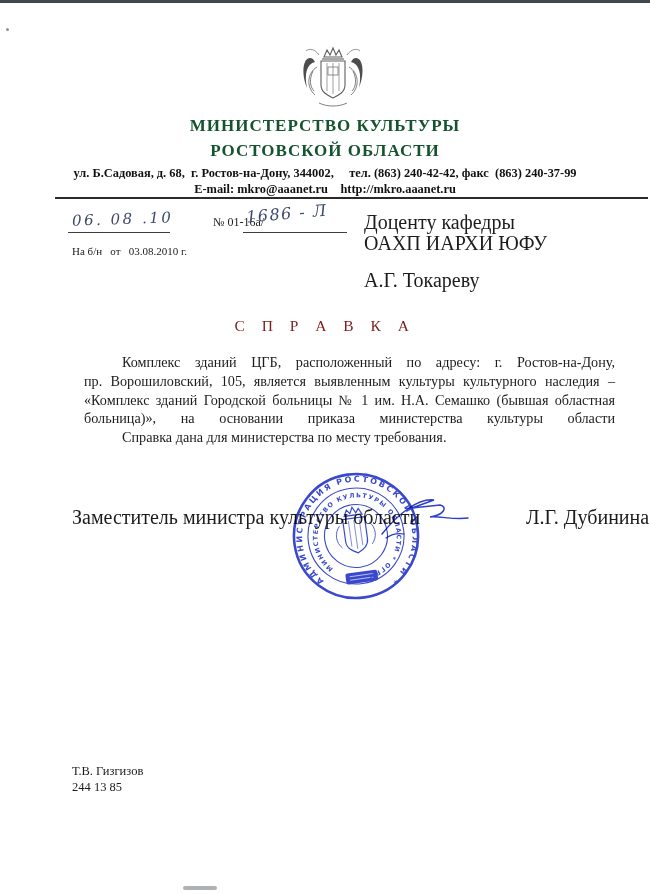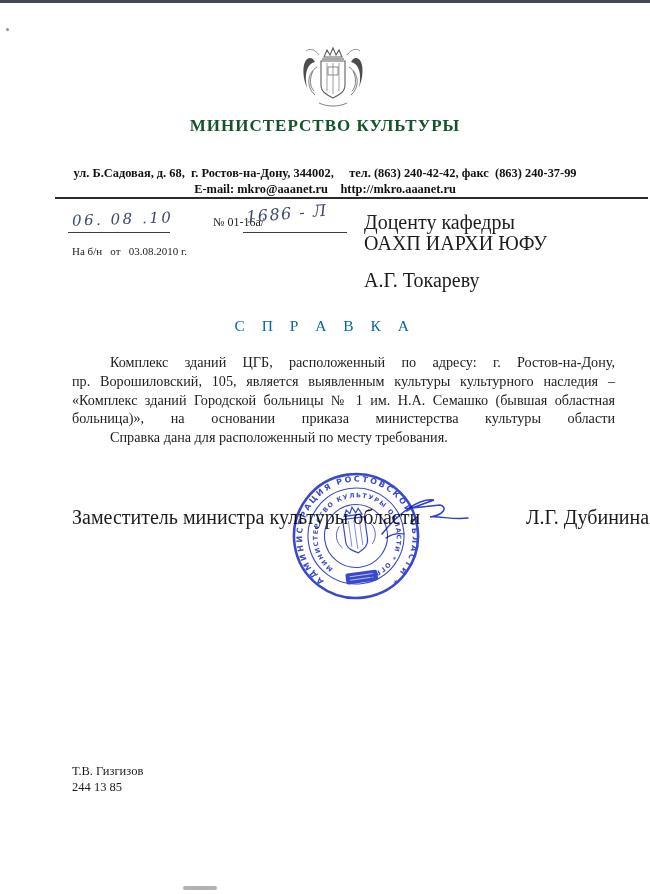--- a/index.html
+++ b/index.html
@@ -14,23 +14,23 @@
   .org-line{font-size:17px;font-weight:bold;letter-spacing:1px;color:#14532d;}
   .addr-line{font-size:12.4px;font-weight:bold;color:#111;}
   .rule{border-bottom:2.2px solid #2a2a2a;}
   .hand{font-family:"DejaVu Serif",serif;font-style:italic;color:#3e4a6d;}
   .hand-date{font-size:15px;letter-spacing:2.5px;transform:rotate(-2deg);}
   .hand-num{font-size:16px;letter-spacing:1.5px;transform:rotate(-5deg);}
   .form-underline{border-bottom:1.3px solid #3d3d3d;height:1px;}
   .ref-printed{font-size:12px;margin-left:37px;}
   .reply-line{font-size:11px;}
   .addressee div{font-size:20px;line-height:21px;}
-  .doc-title{font-size:15.5px;letter-spacing:6.5px;color:#0369a1;}
+  .doc-title{font-size:15.5px;letter-spacing:6.5px;color:#7f1d1d;}
   .body-text{width:543px;font-size:14.2px;}
-  .body-text .ln{height:18.8px;line-height:18.8px;}
+  .body-text .ln{height:18.8px;line-height:18.8px;margin-left:12px;}
   .just{text-align:justify;text-align-last:justify;}
   .ind{padding-left:38px;}
   .sig-title{font-size:20px;text-align:right;}
   .sig-name{font-size:20px;}
   .footer-text{font-size:12.5px;line-height:16px;}
   .stamp-wrap{mix-blend-mode:multiply;opacity:0.93;}
   .sig-wrap{mix-blend-mode:multiply;}
   .speck{background:#8d9296;border-radius:2px;}
 </style>
 </head>
@@ -63,20 +63,21 @@
         <path d="M -20,-22 C -29,-27 -33,-10 -26,7 C -29,-8 -26,-17 -18,-19 Z"></path>
         <path d="M 20,-22 C 29,-27 33,-10 26,7 C 29,-8 26,-17 18,-19 Z"></path>
       </g>
       <g stroke="#6a6a6a" fill="none" stroke-width="0.7">
         <path d="M -14,-26 C -18,-32 -24,-33 -27,-30 M 14,-26 C 18,-32 24,-33 27,-30"></path>
       </g>
     </svg>
   </div>
 
   <div class="abs center org-line" style="top:116px;">МИНИСТЕРСТВО КУЛЬТУРЫ</div>
+  <div class="abs center org-line" style="top:141px;">РОСТОВСКОЙ ОБЛАСТИ</div>
 
   <div class="abs center addr-line pre" style="top:166px;">ул. Б.Садовая, д. 68,  г. Ростов-на-Дону, 344002,     тел. (863) 240-42-42, факс  (863) 240-37-99</div>
   <div class="abs center addr-line pre" style="top:182px;">E-mail: mkro@aaanet.ru    http://mkro.aaanet.ru</div>
   <div class="abs rule" style="left:55px;right:2px;top:195px;height:2px;"></div>
 
   <div class="abs hand hand-date" style="left:72px;top:210px;">06. 08 .10</div>
   <div class="abs form-underline" style="left:68px;top:231px;width:102px;"></div>
   <div class="abs ref-printed" style="left:176px;top:215px;">№ 01-16а/</div>
   <div class="abs hand hand-num" style="left:246px;top:204px;">1686 - Л</div>
   <div class="abs form-underline" style="left:243px;top:231px;width:104px;"></div>
@@ -89,21 +90,21 @@
     <div>А.Г. Токареву</div>
   </div>
 
   <div class="abs center doc-title" style="top:317px;">С П Р А В К А</div>
 
   <div class="abs body-text" style="left:72px;top:353px;">
     <div class="ln just ind">Комплекс зданий ЦГБ, расположенный по адресу: г. Ростов-на-Дону,</div>
     <div class="ln just">пр. Ворошиловский, 105, является выявленным культуры культурного наследия –</div>
     <div class="ln just">«Комплекс зданий Городской больницы № 1 им. Н.А. Семашко (бывшая областная</div>
     <div class="ln just">больница)», на основании приказа министерства культуры области</div>
-    <div class="ln ind">Справка дана для расположенный по месту требования.</div>
+    <div class="ln ind">Справка дана для министерства по месту требования.</div>
   </div>
 
   <div class="abs sig-title" style="left:72px;top:506px;">Заместитель министра культуры области</div>
   <div class="abs sig-name" style="left:526px;top:506px;">Л.Г. Дубинина</div>
 
   <div class="abs stamp-wrap" style="left:281px;top:461px;width:150px;height:150px;">
     <svg width="150" height="150" viewBox="-75 -75 150 150">
       <defs>
         <path id="outerRing" d="M -38,40 A 55.2,55.2 0 1 1 -37.9,40.1"></path>
         <path id="innerRing" d="M -27,29 A 39.6,39.6 0 1 1 -26.9,29.1"></path>

